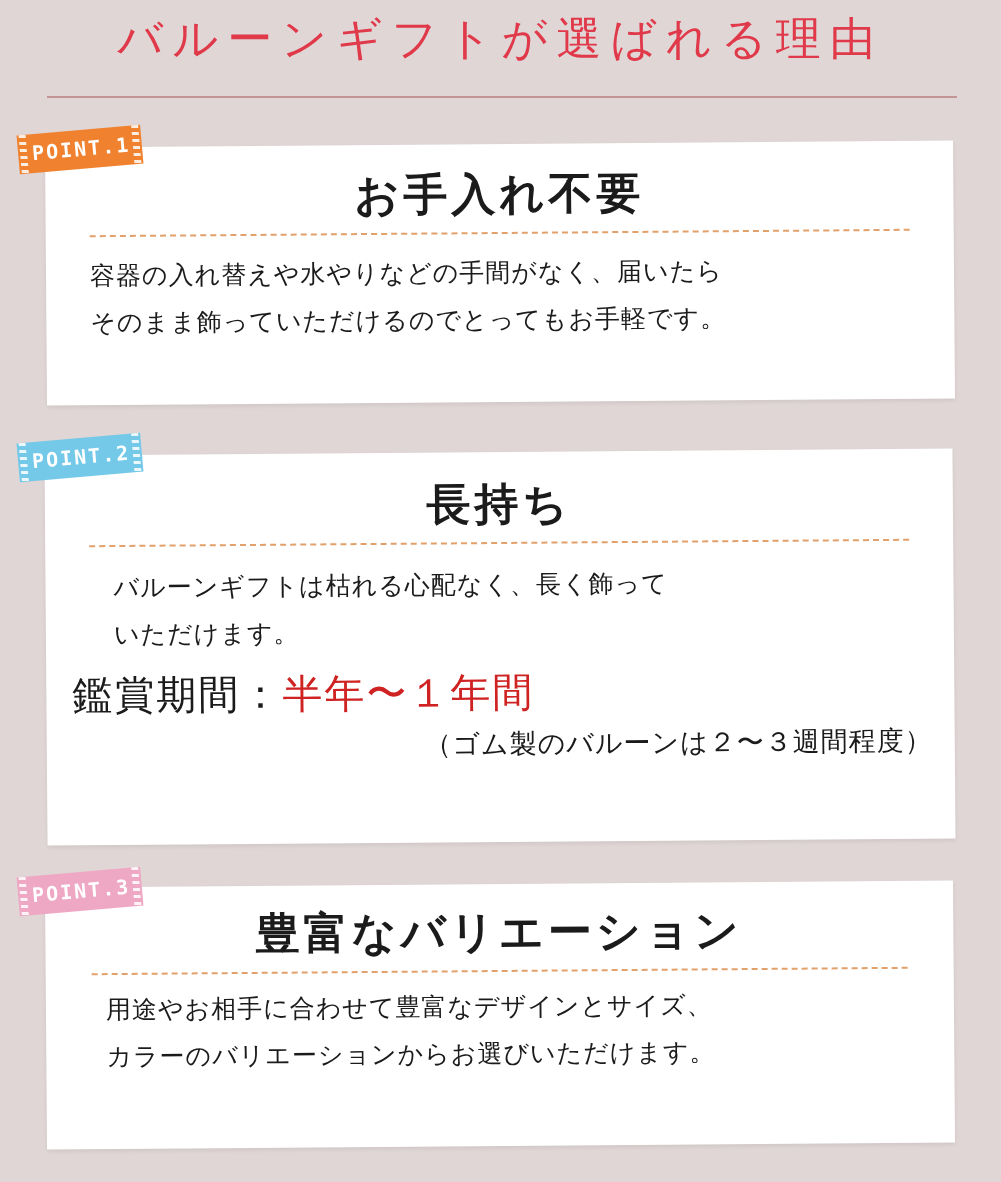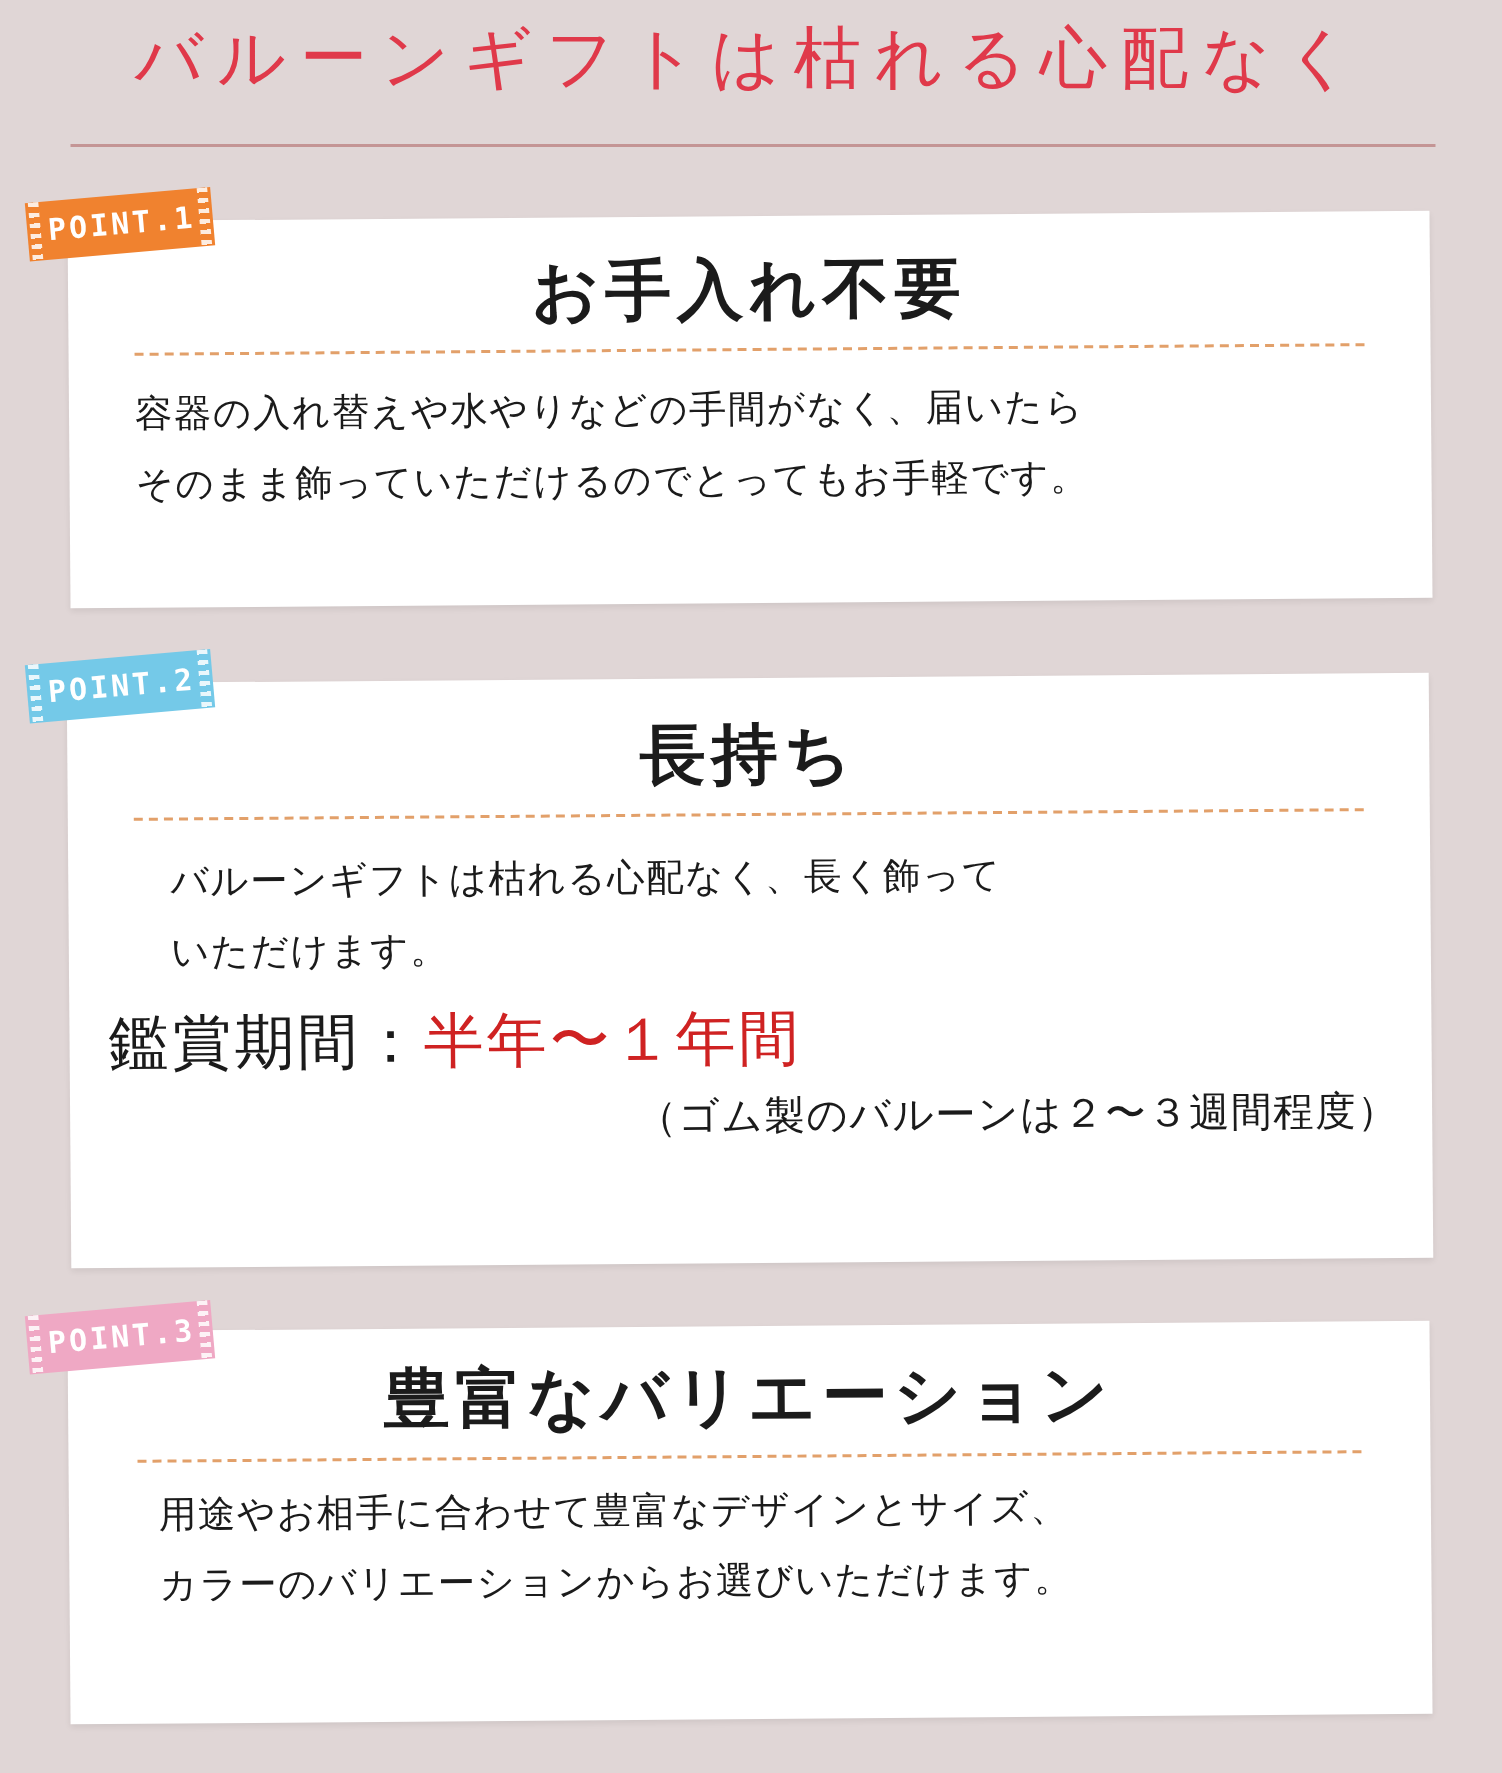--- a/index.html
+++ b/index.html
@@ -147,21 +147,21 @@
   .tag-1 { left: 18px; top: 130px; background: #f0822f; transform: rotate(-5deg); }
   .tag-2 { left: 18px; top: 438px; background: #74c9e8; transform: rotate(-5deg); }
   .tag-3 { left: 18px; top: 872px; background: #efa8c4; transform: rotate(-5deg); }
 </style>
 </head>
 <body>
 
 <div class="page">
 
   <div class="heading-wrap">
-    <div class="heading-text">バルーンギフトは枯れる心配なく</div>
+    <div class="heading-text">バルーンギフトが選ばれる理由</div>
   </div>
   <div class="heading-rule"></div>
 
   <div class="tag tag-1">POINT.1</div>
   <div class="card card-1">
     <div class="card-inner">
       <div class="card-title title-1">お手入れ不要</div>
       <div class="dashed-rule r1"></div>
       <div class="body-text b1">
         <div>容器の入れ替えや水やりなどの手間がなく、届いたら</div>

